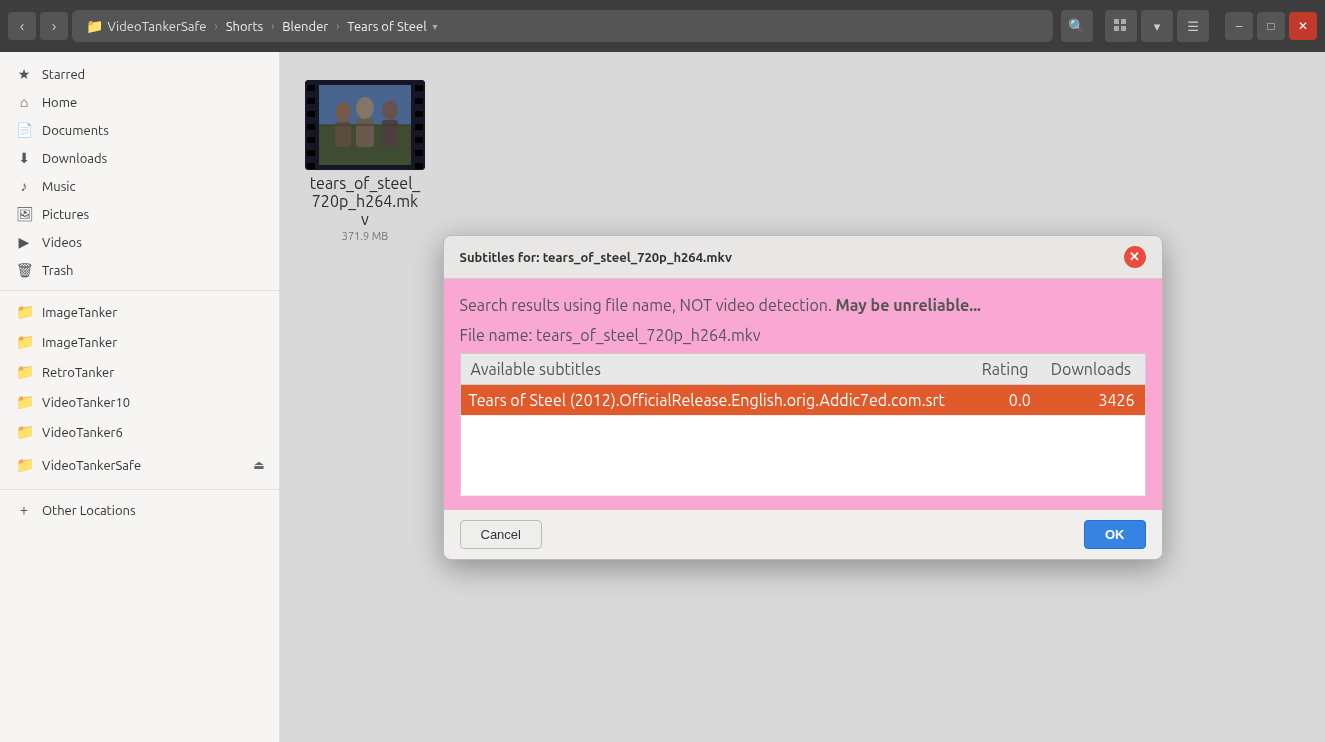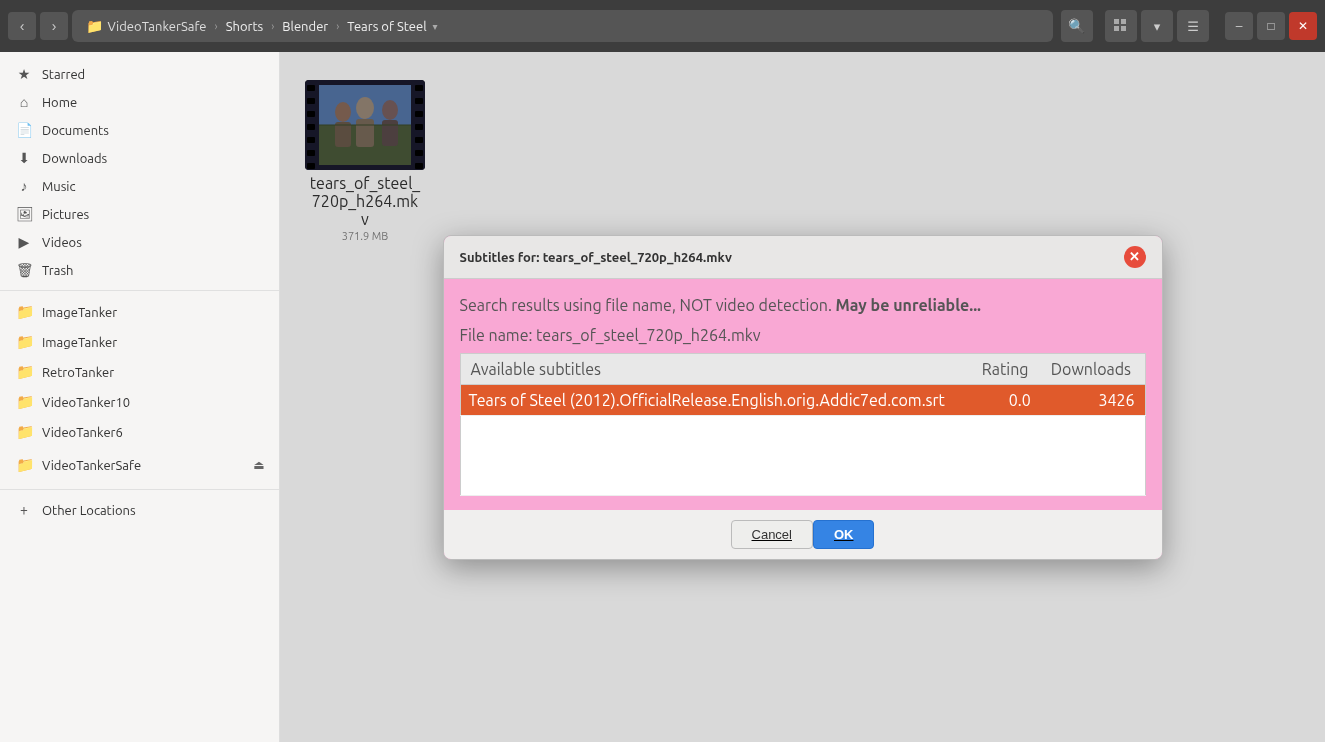--- a/index.html
+++ b/index.html
@@ -297,24 +297,23 @@
       color: white;
       padding-left: 8px;
     }
     .subtitle-table .spacer-row td {
       height: 80px;
       background: white;
     }
     .dialog-footer {
       padding: 10px 16px;
       display: flex;
-      justify-content: center;
+      justify-content: space-between;
       gap: 0;
       background: #f0efee;
-      text-decoration: underline;
     }
     .dialog-btn {
       padding: 6px 20px;
       border-radius: 4px;
       border: 1px solid #bbb;
       font-size: 13px;
       cursor: pointer;
       background: #eeeeec;
       color: #333;
     }

